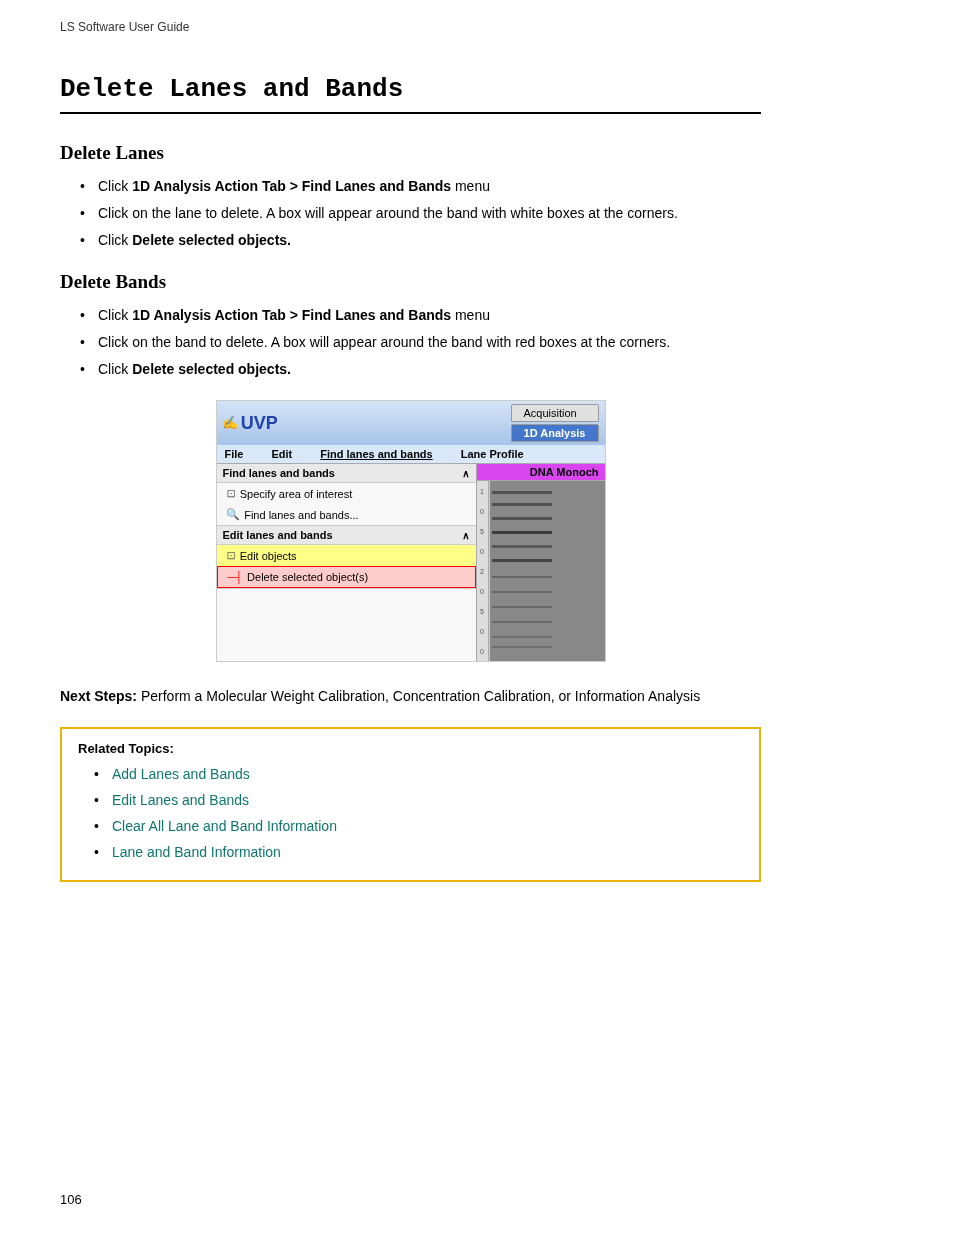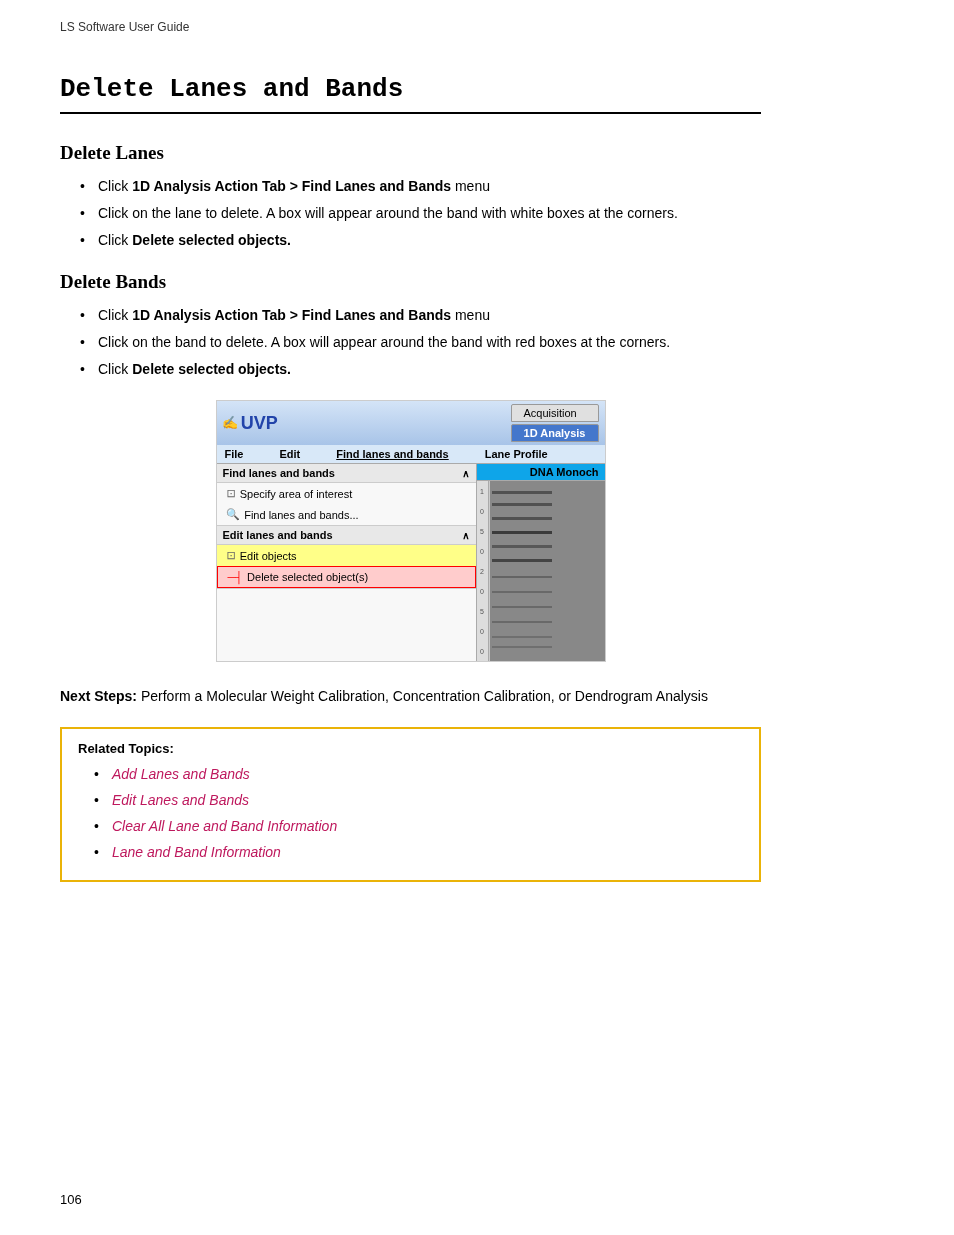--- a/index.html
+++ b/index.html
@@ -95,21 +95,21 @@
       border-radius: 2px 2px 0 0;
     }
     .ss-tab.active {
       background: #4477cc;
       color: #fff;
       font-weight: bold;
     }
     .ss-menubar {
       background: #d8e8f8;
       display: flex;
-      gap: 36px;
+      gap: 28px;
       padding: 3px 8px;
       border-bottom: 1px solid #aaa;
       font-size: 11px;
     }
     .ss-menu-item {
       cursor: pointer;
       font-weight: bold;
     }
     .ss-menu-item.highlighted {
       text-decoration: underline;
@@ -154,21 +154,21 @@
     .ss-panel-item.selected-red {
       background: #ffcccc;
       border: 1px solid red;
     }
     .ss-content {
       flex: 1;
       background: #fff;
       position: relative;
     }
     .ss-content-header {
-      background: #0ea5e9;
+      background: #d946ef;
       padding: 2px 6px;
       font-size: 11px;
       font-weight: bold;
       border-bottom: 1px solid #aaa;
       text-align: right;
     }
     .ss-gel-area {
       background: #cccccc;
       width: 100%;
       height: 180px;
@@ -207,23 +207,22 @@
       padding-left: 18px;
       margin-bottom: 5px;
       line-height: 1.5;
     }
     .related-list li::before {
       content: "•";
       position: absolute;
       left: 0;
     }
     .related-list li a {
-      color: #be185d;
+      color: #0f766e;
       text-decoration: none;
-      font-style: italic;
     }
 
     .page-number {
       position: absolute;
       bottom: 28px;
       left: 60px;
       font-size: 13px;
     }
   </style>
 </head>
@@ -357,21 +356,21 @@
               <rect x="2" y="165" width="60" height="2" fill="#555" opacity="0.5"></rect>
             </svg>
           </div>
         </div>
       </div>
     </div>
   </div>
 
   <div class="next-steps">
     <span class="label">Next Steps:</span>
-    <span>  Perform a Molecular Weight Calibration, Concentration Calibration, or Dendrogram Analysis</span>
+    <span>  Perform a Molecular Weight Calibration, Concentration Calibration, or Information Analysis</span>
   </div>
 
   <div class="related-topics">
     <div class="related-topics-title">Related Topics:</div>
     <ul class="related-list">
       <li>
         <a href="#">Add Lanes and Bands</a>
       </li>
       <li>
         <a href="#">Edit Lanes and Bands</a>

